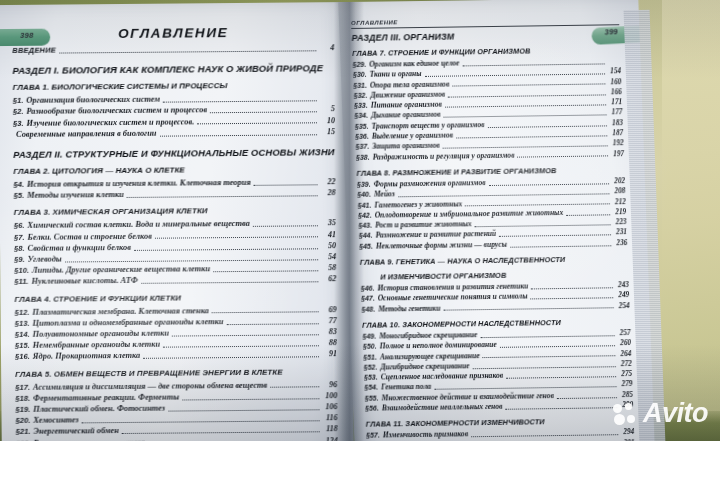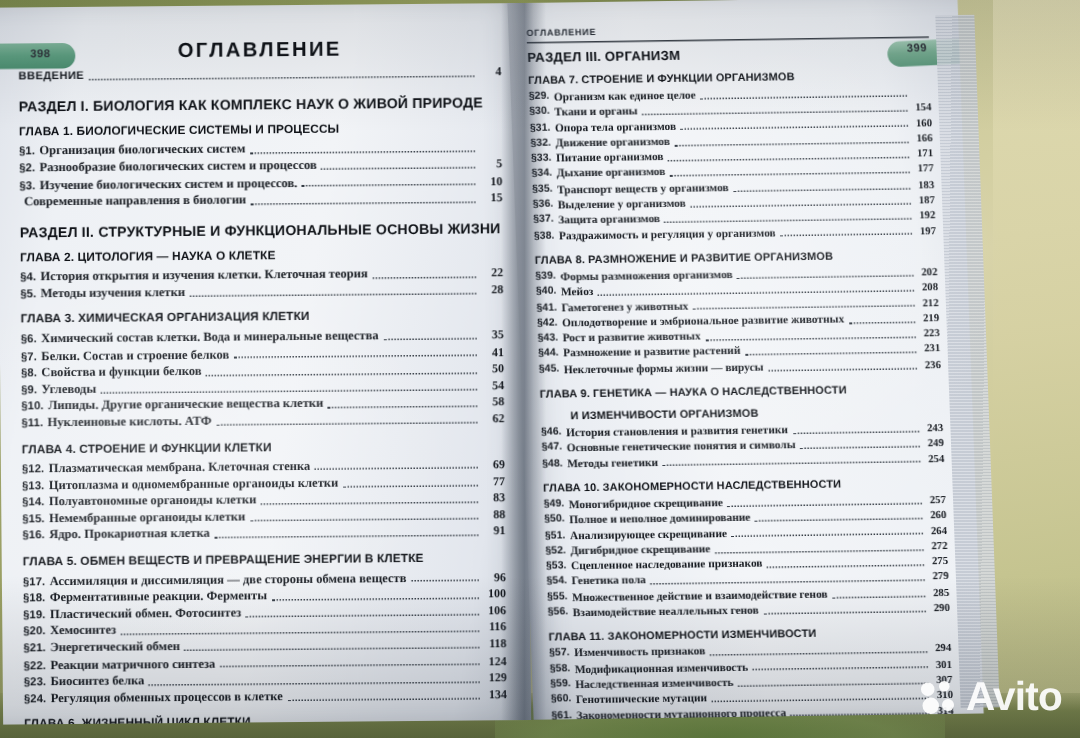--- a/index.html
+++ b/index.html
@@ -7,24 +7,25 @@
   html, body {
     width: 720px;
     height: 492px;
     overflow: hidden;
     font-family: "Liberation Sans", sans-serif;
   }
 
   #stage {
     position: relative;
     width: 720px;
-    height: 492px;
+    height: 441px;
     background:
       linear-gradient(115deg, #8d9156 0%, #9aa063 22%, #b6b782 45%, #cfcb9c 70%, #dcd6ae 100%);
     overflow: hidden;
+    font-style: italic;
   }
 
   
   .bg-top-strip {
     position: absolute; left: 0; top: 0; width: 720px; height: 16px;
     background: linear-gradient(90deg,#7d8b4c 0%,#97a05c 40%,#6d7a42 75%,#5f6b39 100%);
     opacity: .95;
   }
   .bg-right-panel {
     position: absolute; right: 0; top: 0; width: 120px; height: 492px;

